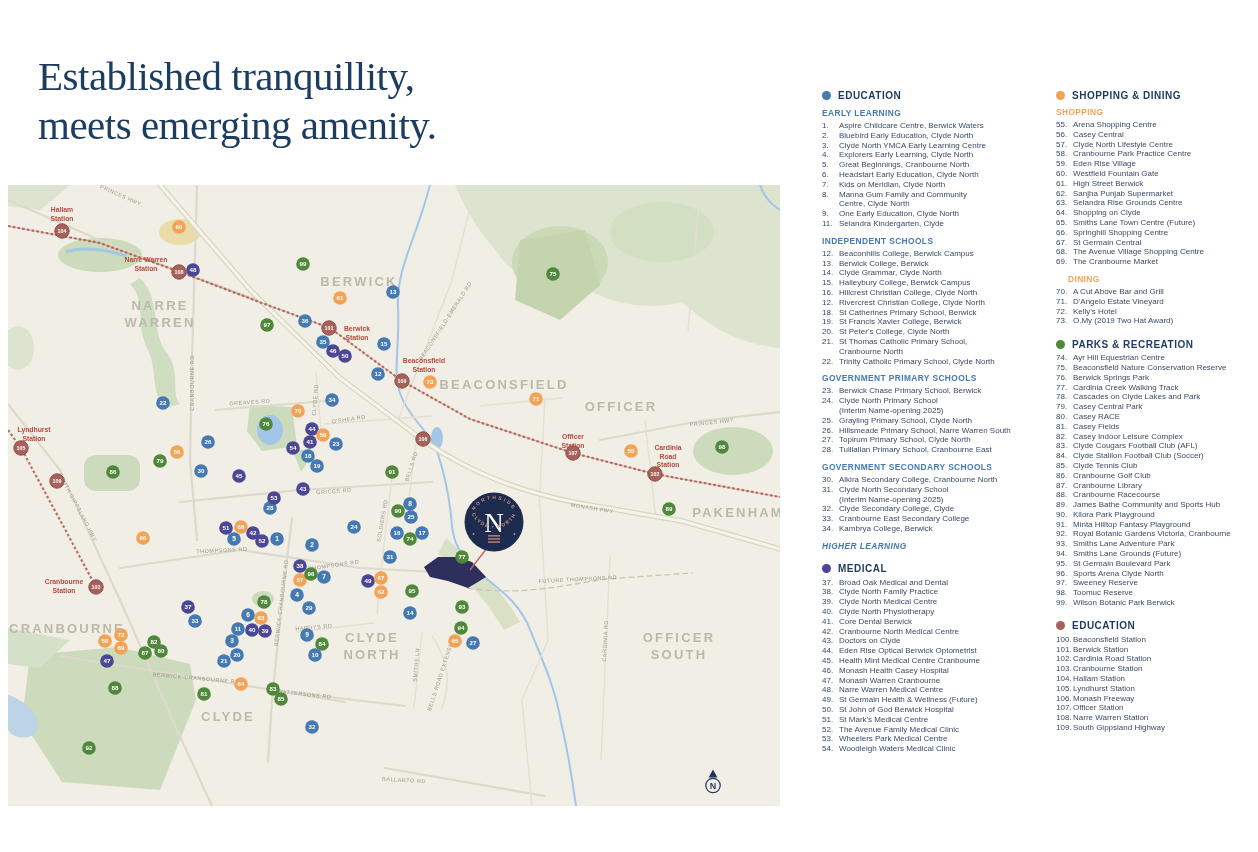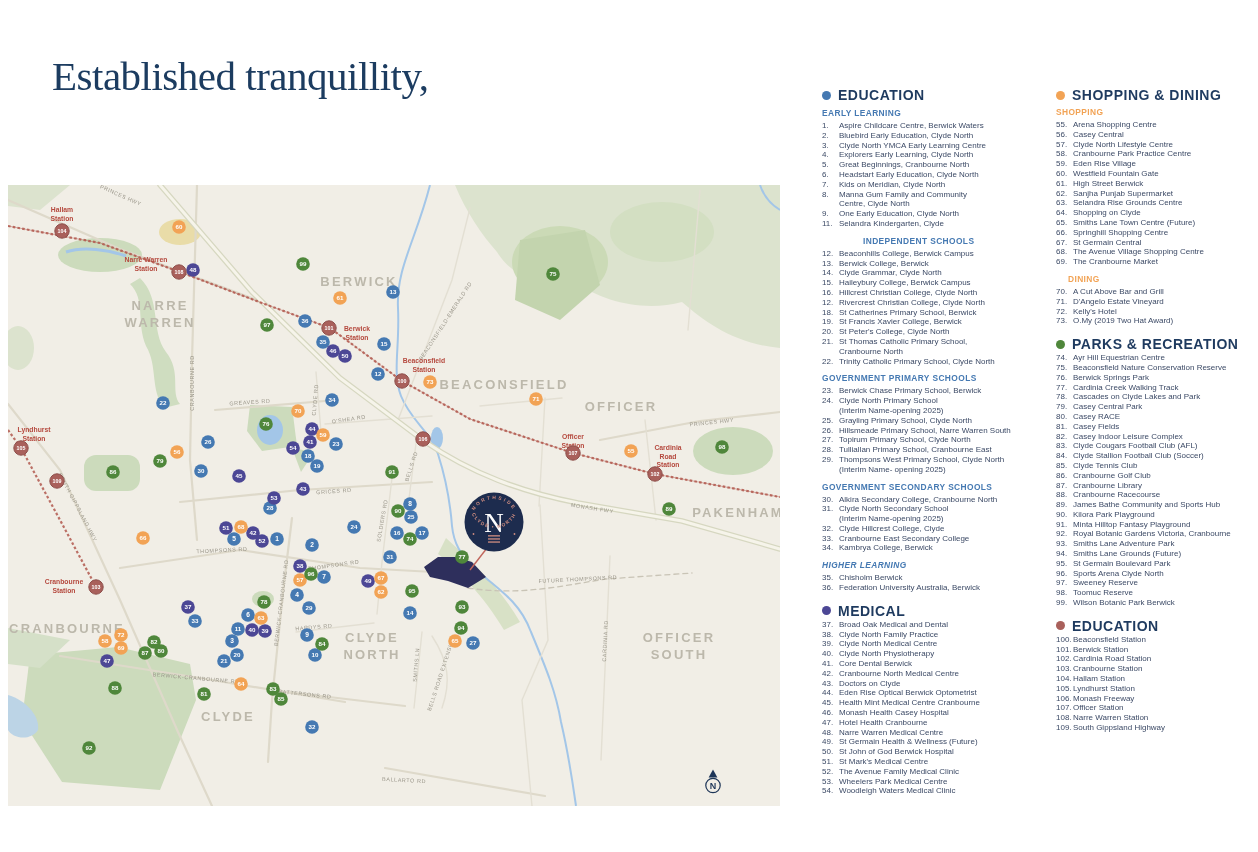--- a/index.html
+++ b/index.html
@@ -1,38 +1,39 @@
 <!DOCTYPE html>
 <html><head>
 <meta charset="utf-8">
 <style>
   html,body{margin:0;padding:0;}
   body{width:1258px;height:852px;background:#ffffff;position:relative;overflow:hidden;
        font-family:"Liberation Sans",sans-serif;}
-  .title{position:absolute;left:52px;top:52px;font-family:"Liberation Serif",serif;
+  .title{position:absolute;left:38px;top:52px;font-family:"Liberation Serif",serif;
          font-size:41px;line-height:49px;color:#1C3C60;letter-spacing:-0.5px;}
   #mapwrap{position:absolute;left:8px;top:185px;width:772px;height:621px;}
   .legend-col{position:absolute;top:90px;color:#3C4A66;}
   .legend-col-1{left:822px;width:220px;}
   .legend-col-2{left:1056px;width:202px;}
   .lg-section{margin-bottom:13px;}
   .lg-header{display:flex;align-items:center;gap:7px;margin-bottom:4px;height:10px;}
   .lg-dot{width:9px;height:9px;border-radius:50%;flex:none;}
-  .lg-title{font-size:14px;font-weight:bold;color:#1E3A5F;letter-spacing:0.5px;}
+  .lg-title{font-size:10px;font-weight:bold;color:#1E3A5F;letter-spacing:0.5px;}
   .lg-sub{font-size:8.4px;font-weight:bold;letter-spacing:0.4px;margin:7px 0 3px;}
   .lg-items{margin-top:2px;}
   .lg-item{display:flex;font-size:8px;line-height:9.8px;}
   .lg-num{flex:0 0 17px;}
   .lg-name{white-space:nowrap;}
 </style>
 </head>
 <body>
 
 <div class="title">
   <div>Established tranquillity,</div>
+  <div>meets emerging amenity.</div>
 </div>
 
 <div id="mapwrap">
 <svg id="mapsvg" viewBox="8 185 772 621" width="772" height="621" font-family="&quot;Liberation Sans&quot;,sans-serif">
   <rect x="8" y="185" width="772" height="621" fill="#F1EEE6"></rect>
 
   <g>
     <path d="M 455 185 L 780 185 L 780 348 C 735 344 705 322 682 302 C 645 312 602 302 576 282 C 548 292 512 277 497 252 C 482 235 466 212 455 185 Z" fill="#DCE3CE"></path>
     <ellipse cx="560" cy="262" rx="48" ry="36" fill="#CBDAB6"></ellipse>
     <ellipse cx="662" cy="232" rx="52" ry="30" fill="#D3DFC2"></ellipse>
@@ -669,21 +670,21 @@
         </div>
         <div class="lg-item">
           <span class="lg-num">9.</span>
           <span class="lg-name">One Early Education, Clyde North</span>
         </div>
         <div class="lg-item">
           <span class="lg-num">11.</span>
           <span class="lg-name">Selandra Kindergarten, Clyde</span>
         </div>
       </div>
-      <div class="lg-sub" style="color: rgb(69, 121, 178); margin-left: 41px;">INDEPENDENT SCHOOLS</div>
+      <div class="lg-sub" style="color: rgb(69, 121, 178);">INDEPENDENT SCHOOLS</div>
       <div class="lg-items">
         <div class="lg-item">
           <span class="lg-num">12.</span>
           <span class="lg-name">Beaconhills College, Berwick Campus</span>
         </div>
         <div class="lg-item">
           <span class="lg-num">13.</span>
           <span class="lg-name">Berwick College, Berwick</span>
         </div>
         <div class="lg-item">
@@ -742,59 +743,45 @@
           <span class="lg-name">Hillsmeade Primary School, Narre Warren South</span>
         </div>
         <div class="lg-item">
           <span class="lg-num">27.</span>
           <span class="lg-name">Topirum Primary School, Clyde North</span>
         </div>
         <div class="lg-item">
           <span class="lg-num">28.</span>
           <span class="lg-name">Tulliallan Primary School, Cranbourne East</span>
         </div>
-        <div class="lg-item">
-          <span class="lg-num">29.</span>
-          <span class="lg-name">Thompsons West Primary School, Clyde North<br>(Interim Name- opening 2025)</span>
-        </div>
       </div>
       <div class="lg-sub" style="color: rgb(69, 121, 178);">GOVERNMENT SECONDARY SCHOOLS</div>
       <div class="lg-items">
         <div class="lg-item">
           <span class="lg-num">30.</span>
           <span class="lg-name">Alkira Secondary College, Cranbourne North</span>
         </div>
         <div class="lg-item">
           <span class="lg-num">31.</span>
           <span class="lg-name">Clyde North Secondary School<br>(Interim Name-opening 2025)</span>
         </div>
         <div class="lg-item">
           <span class="lg-num">32.</span>
-          <span class="lg-name">Clyde Hillcrest College, Clyde</span>
+          <span class="lg-name">Clyde Secondary College, Clyde</span>
         </div>
         <div class="lg-item">
           <span class="lg-num">33.</span>
           <span class="lg-name">Cranbourne East Secondary College</span>
         </div>
         <div class="lg-item">
           <span class="lg-num">34.</span>
           <span class="lg-name">Kambrya College, Berwick</span>
         </div>
       </div>
       <div class="lg-sub" style="color: rgb(69, 121, 178); font-style: italic;">HIGHER LEARNING</div>
-      <div class="lg-items">
-        <div class="lg-item">
-          <span class="lg-num">35.</span>
-          <span class="lg-name">Chisholm Berwick</span>
-        </div>
-        <div class="lg-item">
-          <span class="lg-num">36.</span>
-          <span class="lg-name">Federation University Australia, Berwick</span>
-        </div>
-      </div>
     </div>
     <div class="lg-section">
       <div class="lg-header">
         <span class="lg-dot" style="background: rgb(76, 71, 149);"></span>
         <span class="lg-title">MEDICAL</span>
       </div>
       <div class="lg-items">
         <div class="lg-item">
           <span class="lg-num">37.</span>
           <span class="lg-name">Broad Oak Medical and Dental</span>
@@ -830,21 +817,21 @@
         <div class="lg-item">
           <span class="lg-num">45.</span>
           <span class="lg-name">Health Mint Medical Centre Cranbourne</span>
         </div>
         <div class="lg-item">
           <span class="lg-num">46.</span>
           <span class="lg-name">Monash Health Casey Hospital</span>
         </div>
         <div class="lg-item">
           <span class="lg-num">47.</span>
-          <span class="lg-name">Hotel Health Cranbourne</span>
+          <span class="lg-name">Monash Warren Cranbourne</span>
         </div>
         <div class="lg-item">
           <span class="lg-num">48.</span>
           <span class="lg-name">Narre Warren Medical Centre</span>
         </div>
         <div class="lg-item">
           <span class="lg-num">49.</span>
           <span class="lg-name">St Germain Health &amp; Wellness (Future)</span>
         </div>
         <div class="lg-item">

